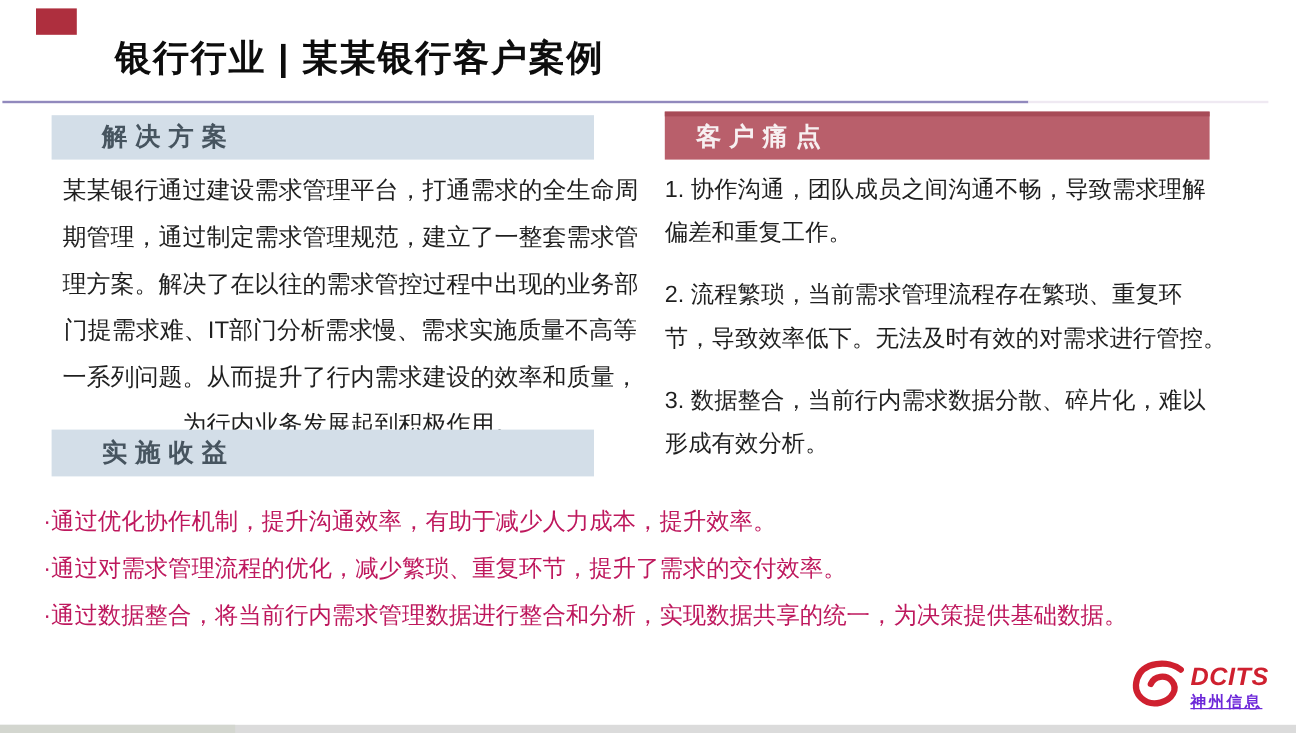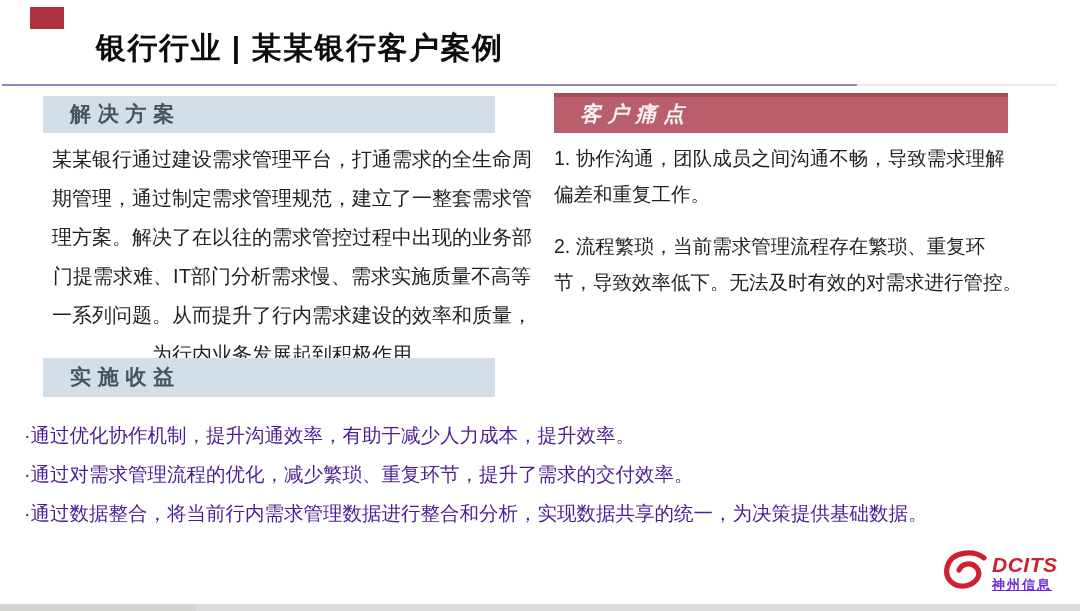--- a/index.html
+++ b/index.html
@@ -11,40 +11,40 @@
   .page-title{
     position:absolute;left:96px;top:28px;font-size:30px;font-weight:bold;color:#0d0d0d;
     letter-spacing:1.5px;white-space:nowrap;
   }
   .title-rule{position:absolute;left:2px;top:84px;width:855px;height:2px;background:#9189bd;}
   .title-rule-faint{position:absolute;left:857px;top:84px;width:200px;height:2px;background:#efe9f2;}
 
   .section-header{
     position:absolute;background:#d3dee8;box-sizing:border-box;
     font-family:"Liberation Serif", serif;font-weight:bold;color:#46545f;
-    font-size:21px;letter-spacing:0.32em;padding-left:27px;
+    font-size:21px;letter-spacing:0.32em;padding-left:42px;
   }
   .solution-header{left:43px;top:96px;width:452px;height:37px;line-height:37px;}
   .benefits-header{left:43px;top:358px;width:452px;height:39px;line-height:39px;}
 
   .pain-header{
     position:absolute;left:554px;top:93px;width:454px;height:40px;box-sizing:border-box;
     background:#b95f6b;border-top:4px solid #a74b57;
     font-family:"Liberation Serif", serif;font-weight:bold;color:#f7f0f1;
-    font-size:21px;letter-spacing:0.32em;padding-left:26px;line-height:34px;font-style:italic;
+    font-size:21px;letter-spacing:0.32em;padding-left:26px;line-height:34px;
   }
 
   .solution-body{
     position:absolute;left:46px;top:140px;width:492px;
     font-size:20px;line-height:39px;color:#1f1f1f;text-align:center;
   }
   .pain-list{position:absolute;left:554px;top:140px;width:470px;color:#1f1f1f;}
   .pain-list p{margin:0 0 16px 0;font-size:19.5px;line-height:36px;}
 
-  .benefits-list{position:absolute;left:24px;top:416px;width:1016px;color:#4c1d95;}
+  .benefits-list{position:absolute;left:36px;top:416px;width:1016px;color:#be185d;}
   .benefits-list p{margin:0;font-size:19.5px;line-height:39px;white-space:nowrap;}
 
   .logo{position:absolute;left:941px;top:549px;display:flex;align-items:flex-end;}
   .logo-swirl{width:48px;height:42px;flex:0 0 auto;}
   .logo-text{margin-left:3px;line-height:1;}
   .logo-brand{
     font-size:21px;font-weight:bold;font-style:italic;color:#cf202f;letter-spacing:0.5px;
     font-family:"Liberation Sans", sans-serif;
   }
   .logo-company{
@@ -72,20 +72,21 @@
 
   <div class="solution-body">某某银行通过建设需求管理平台，打通需求的全生命周期管理，通过制定需求管理规范，建立了一整套需求管理方案。解决了在以往的需求管控过程中出现的业务部门提需求难、IT部门分析需求慢、需求实施质量不高等一系列问题。从而提升了行内需求建设的效率和质量，为行内业务发展起到积极作用。</div>
 
   <div class="pain-header">
     <span>客户痛点</span>
   </div>
 
   <div class="pain-list">
     <p>1. 协作沟通，团队成员之间沟通不畅，导致需求理解偏差和重复工作。</p>
     <p>2. 流程繁琐，当前需求管理流程存在繁琐、重复环节，导致效率低下。无法及时有效的对需求进行管控。</p>
+    <p>3. 数据整合，当前行内需求数据分散、碎片化，难以形成有效分析。</p>
   </div>
 
   <div class="section-header benefits-header">
     <span>实施收益</span>
   </div>
 
   <div class="benefits-list">
     <p>·通过优化协作机制，提升沟通效率，有助于减少人力成本，提升效率。</p>
     <p>·通过对需求管理流程的优化，减少繁琐、重复环节，提升了需求的交付效率。</p>
     <p>·通过数据整合，将当前行内需求管理数据进行整合和分析，实现数据共享的统一，为决策提供基础数据。</p>

